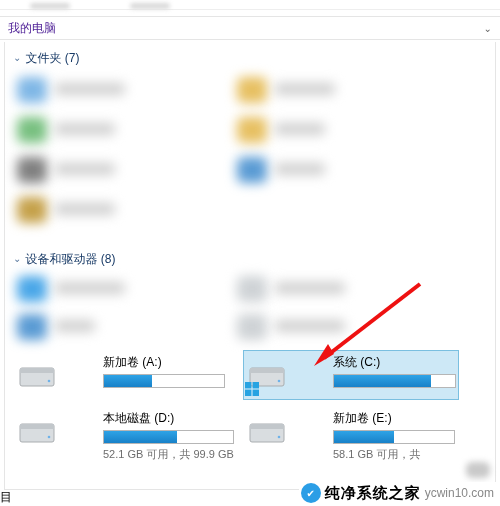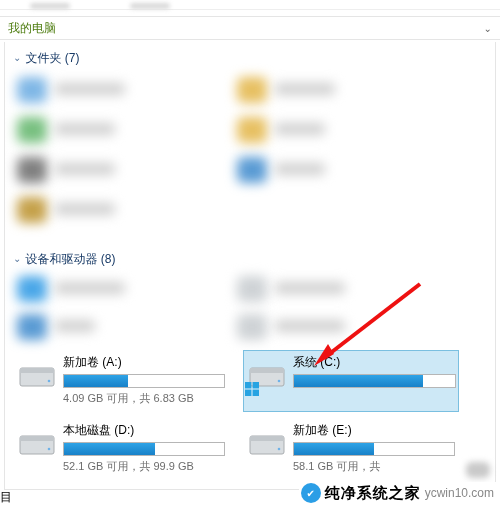--- a/index.html
+++ b/index.html
@@ -4,40 +4,40 @@
 <style>
   * { box-sizing: border-box; margin: 0; padding: 0; font-family: "Microsoft YaHei", "Segoe UI", Arial, sans-serif; }
   body { width: 500px; height: 506px; background: #fff; overflow: hidden; position: relative; font-size: 12px; color: #333; }
 
   
   .top-blur { position: absolute; top: 0; left: 0; width: 500px; height: 10px; background: #fff; border-bottom: 1px solid #eee; }
   .top-blur span { display:inline-block; width:40px; height:6px; background:#d9d9d9; filter:blur(2px); margin:2px 30px; border-radius:3px; }
 
   
   .locbar { position: absolute; top: 16px; left: 0; right: 0; height: 24px; padding: 4px 8px; border-top: 1px solid #e5e5e5; border-bottom: 1px solid #e5e5e5; background: #fff; display:flex; align-items:center; justify-content:space-between; }
-  .locbar .path { font-size: 12px; color: #4d7c0f; }
+  .locbar .path { font-size: 12px; color: #4c1d95; }
   .locbar .chev { font-size: 10px; color: #666; }
 
   
   .content { position: absolute; top: 42px; left: 4px; right: 4px; bottom: 16px; border: 1px solid #e5e5e5; border-top: none; overflow: hidden; background:#fff; }
 
   .section-hdr { display:flex; align-items:center; padding: 8px 6px 6px 8px; color:#183a66; font-size:12px; cursor:pointer; }
   .section-hdr .caret { font-size:10px; color:#5a7aa0; margin-right:4px; transform: translateY(-1px); }
 
   
   .folders-blur { position: relative; height: 160px; margin: 0 8px 10px 8px; }
   .blob { position:absolute; filter: blur(6px); border-radius:6px; }
   .blob.icon { width:30px; height:26px; }
   .blob.text { height:12px; border-radius:4px; }
 
   .devices-blur { position: relative; height: 72px; margin: 0 8px 4px 8px; }
 
   
   .drives { display:flex; flex-wrap:wrap; padding: 0 8px; column-gap: 14px; row-gap: 6px; }
-  .drive { width: 216px; display:flex; align-items:flex-start; padding:4px 4px 6px 4px; position:relative; }
+  .drive { width: 216px; display:flex; align-items:flex-start; padding:4px 4px 6px 4px; position:relative;gap:40px; }
   .drive.selected { background:#cde8f6; border:1px solid #7abfe0; padding:3px 2px 5px 3px; }
   .drive .icon { width:40px; height:40px; flex:0 0 40px; display:flex; align-items:center; justify-content:center; margin-right:6px; position:relative; }
   .drive .body { flex:1; }
   .drive .title { font-size:12px; color:#000; margin-bottom:3px; white-space:nowrap; }
   .drive .bar { width: 100%; height:14px; background:#fff; border:1px solid #b6b6b6; position:relative; margin-bottom:3px; }
   .drive .bar .fill { position:absolute; top:0; left:0; bottom:0; background:linear-gradient(#2ea3e6,#1881c8); }
   .drive .meta { font-size:11px; color:#6d6d6d; white-space:nowrap; }
 
   
   .disk-svg { width:36px; height:28px; }
@@ -121,21 +121,20 @@
           <rect x="1" y="8" width="34" height="18" rx="2" fill="#d9dde0" stroke="#a9adb0"></rect>
           <rect x="1" y="8" width="34" height="5" fill="#c2c7cb"></rect>
           <circle cx="30" cy="21" r="1.3" fill="#6fb2e8"></circle>
         </svg>
       </div>
       <div class="body">
         <div class="title">新加卷 (A:)</div>
         <div class="bar">
           <div class="fill" style="width:40%"></div>
         </div>
-        <div class="meta">4.09 GB 可用，共 6.83 GB</div>
       </div>
     </div>
 
     <div class="drive selected">
       <div class="icon">
         <svg class="disk-svg" viewBox="0 0 36 28">
           <rect x="1" y="8" width="34" height="18" rx="2" fill="#d9dde0" stroke="#a9adb0"></rect>
           <rect x="1" y="8" width="34" height="5" fill="#c2c7cb"></rect>
           <circle cx="30" cy="21" r="1.3" fill="#6fb2e8"></circle>
         </svg>

